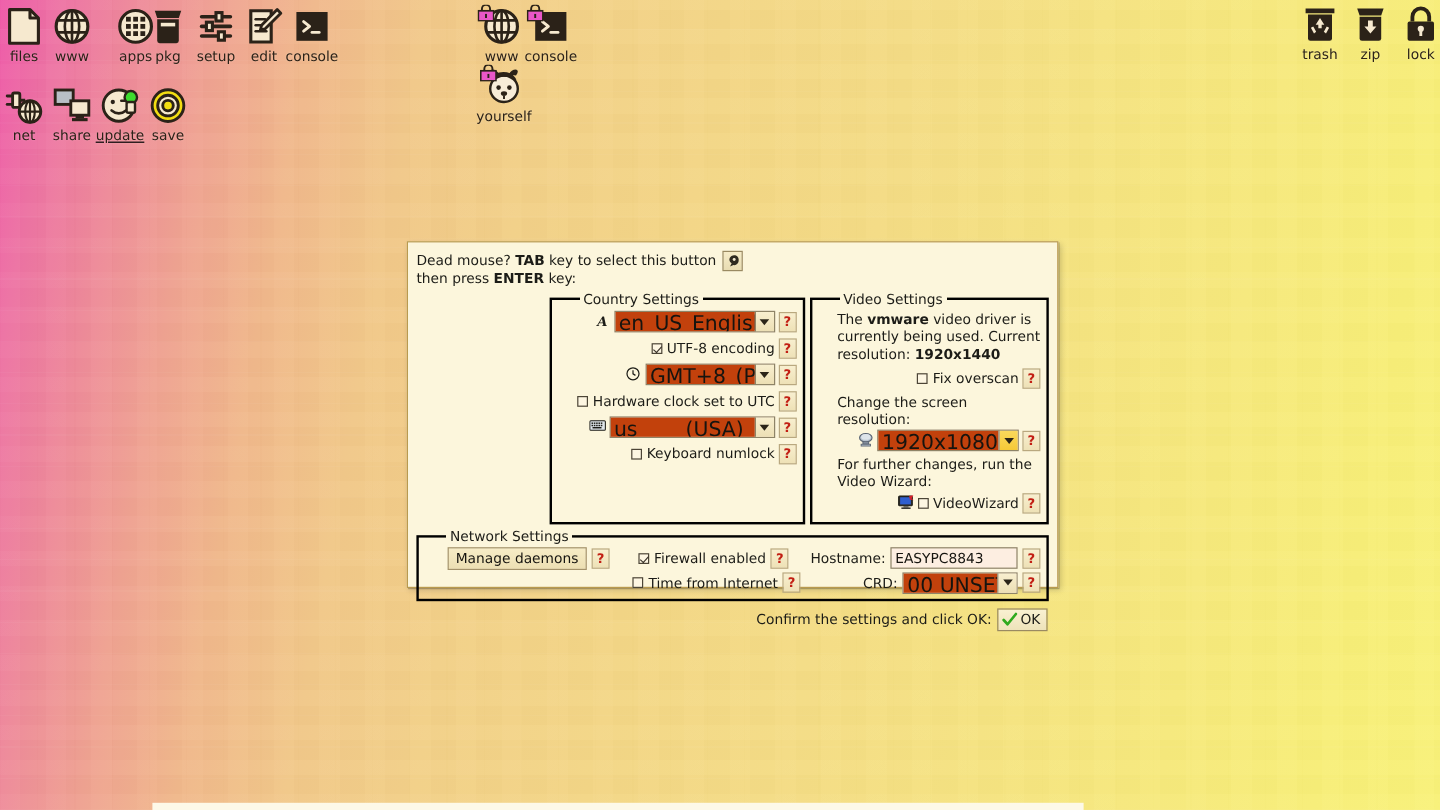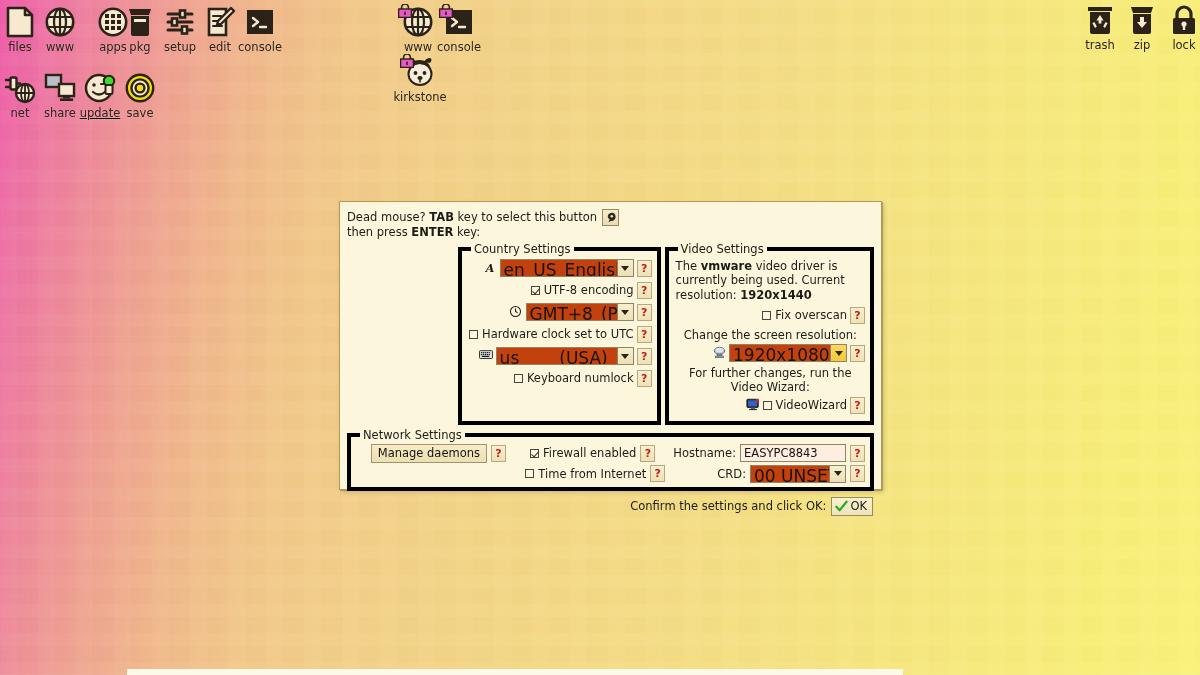--- a/index.html
+++ b/index.html
@@ -148,24 +148,24 @@
     border: 1px solid #9a8a62;
     background: linear-gradient(180deg,#f6ecc8,#e8dcb2);
     margin-left: 1px;
     position: relative;
     top: 1px;
   }
 
   
   .panes { display: flex; margin-top: 2px; }
   fieldset.grp {
-    border: 4px solid #000000;
+    border: 2px solid #000000;
     border-radius: 0;
     margin: 0;
-    padding: 2px 5px 4px 7px;
+    padding: 2px 5px 4px 21px;
   }
   fieldset.grp > legend {
     font-size: 11.5px;
     padding: 0 3px;
     color: #1c1c17;
     margin-left: 2px;
   }
   #country { width: 182px; margin-left: 111px; }
   #video   { width: 242px; margin-left: 4px; }
   #network { margin-top: 3px; width: 100%; }
@@ -275,21 +275,21 @@
     border: solid #3b342a;
     border-width: 0 1.4px 1.4px 0;
     transform: rotate(42deg);
   }
 
   
   .licon { width: 14px; height: 14px; flex: 0 0 14px; display:block; }
 
   .vidtext { font-size: 11.5px; line-height: 1.27; margin: 1px 0 2px 0; }
   .vidtext b { font-weight: bold; }
-  .caption { font-size: 11.5px; text-align: center; margin: 2px 0 1px 0; }
+  .caption { font-size: 11.5px; text-align: left; margin: 2px 0 1px 0; }
 
   .netrow { display: flex; align-items: center; gap: 4px; }
   .btn {
     height: 19px;
     border: 1px solid #a4926a;
     background: linear-gradient(180deg,#f7ecc6,#ecdfb3);
     font-size: 11.5px;
     padding: 0 6px;
     display: flex; align-items: center;
     cursor: default;
@@ -478,21 +478,21 @@
             <path d="M5.5 11 q2 -7 10 -7 q8 0 11 7 q-5 -3 -11 -3 q-6 0 -10 3 Z" fill="#2b2218"></path>
             <circle cx="11.5" cy="17" r="1.9" fill="#2b2218"></circle>
             <circle cx="20.5" cy="17" r="1.9" fill="#2b2218"></circle>
             <ellipse cx="16" cy="22" rx="2.6" ry="2" fill="#2b2218"></ellipse>
             <path d="M16 24 v2.4" stroke="#2b2218" stroke-width="1.6"></path>
           </svg><span class="lockbadge"><svg viewBox="0 0 14 14" width="14" height="14">
               <rect x="0.6" y="5" width="12.8" height="8.4" fill="#e957c8" stroke="#2b2218" stroke-width="1.4"></rect>
               <path d="M3.6 5 V3.4 a3.4 3.4 0 0 1 6.8 0 V5" fill="none" stroke="#2b2218" stroke-width="1.6"></path>
               <rect x="6.2" y="7.6" width="1.6" height="3.4" fill="#2b2218"></rect>
             </svg></span></span>
-        <span class="lbl">kirkstone</span>
+        <span class="lbl">yourself</span>
       </div>
     </div>
 
   <div class="icon-group" id="right-icons" style="left: 1072px; top: 0px; width: 130px; height: 60px;">
       <div class="dicon" style="left: 0px; top: 4px;">
         <span class="glyph"><svg viewBox="0 0 32 32" width="32" height="32">
             <path d="M4 3 h24 v4 H4 Z" fill="#2b2218"></path>
             <path d="M6 8 h20 v20 a2 2 0 0 1 -2 2 H8 a2 2 0 0 1 -2 -2 Z" fill="#2b2218"></path>
             <g fill="#f6e9cf">
               <path d="M16 11 l3.6 5.6 h-2.2 v3 h-2.8 v-3 h-2.2 Z"></path>

